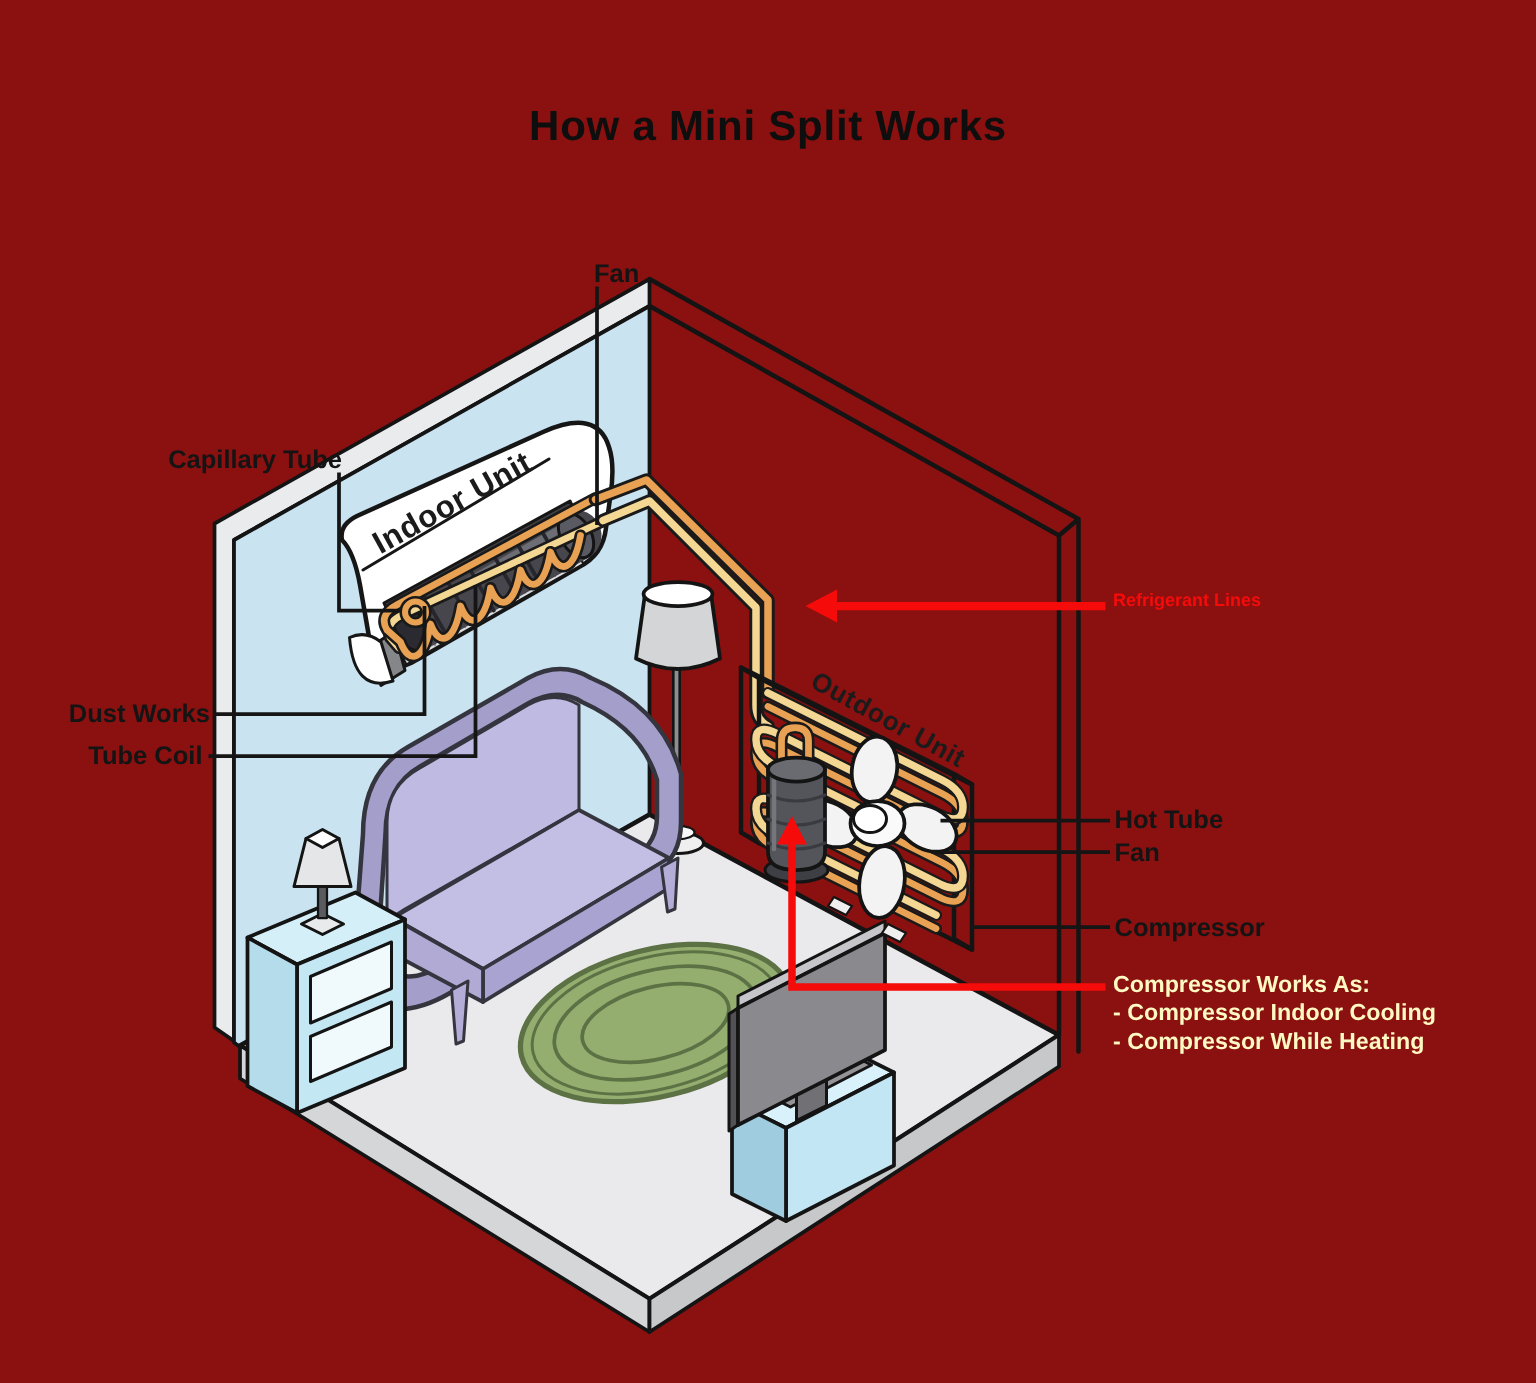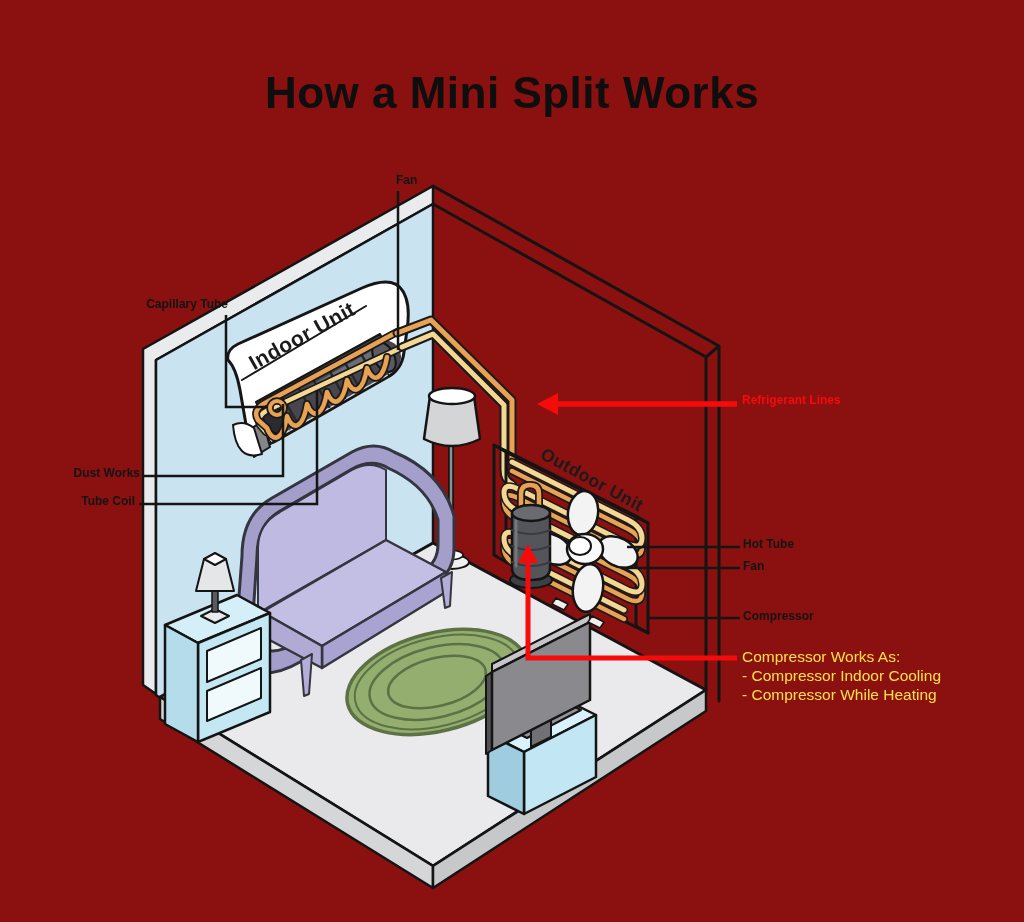--- a/index.html
+++ b/index.html
@@ -5,30 +5,30 @@
   html,body{margin:0;padding:0}
   body{
     width:1024px;height:922px;position:relative;overflow:hidden;
     background:#8B1010;
     font-family:"Liberation Sans", sans-serif;
   }
   .stage{position:absolute;inset:0;width:1024px;height:922px}
   svg{position:absolute;left:0;top:0}
   .title{
     position:absolute;top:68px;left:0;width:100%;text-align:center;
-    font-size:44px;font-weight:800;color:#0E0E0E;letter-spacing:.5px;
+    font-size:28px;font-weight:800;color:#0E0E0E;letter-spacing:.5px;
   }
   .lbl{
-    position:absolute;font-size:12px;font-weight:700;color:#141414;
+    position:absolute;font-size:17px;font-weight:700;color:#141414;
     white-space:nowrap;line-height:1.1;
   }
   .red{color:#F60B0B;font-weight:800}
   .big{font-size:12px}
   .note{
-    position:absolute;font-size:15.5px;font-weight:400;color:#fde047;
+    position:absolute;font-size:15.5px;font-weight:700;color:#fef9c3;
     line-height:19px;white-space:nowrap;
   }
   .unit-lbl{
     position:absolute;font-weight:800;color:#1B1B1B;white-space:nowrap;
     letter-spacing:.5px;
   }
 </style>
 </head>
 <body>
 

